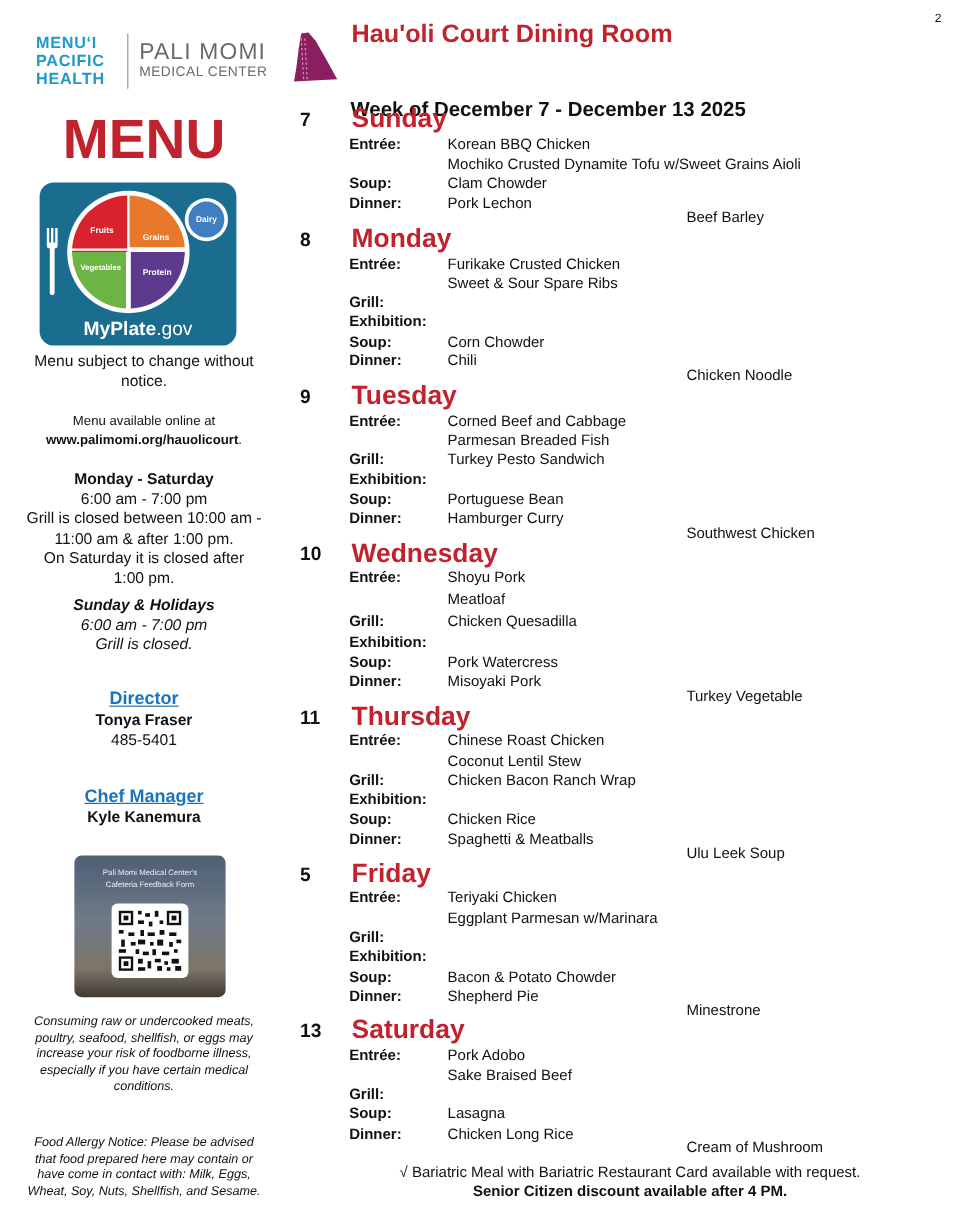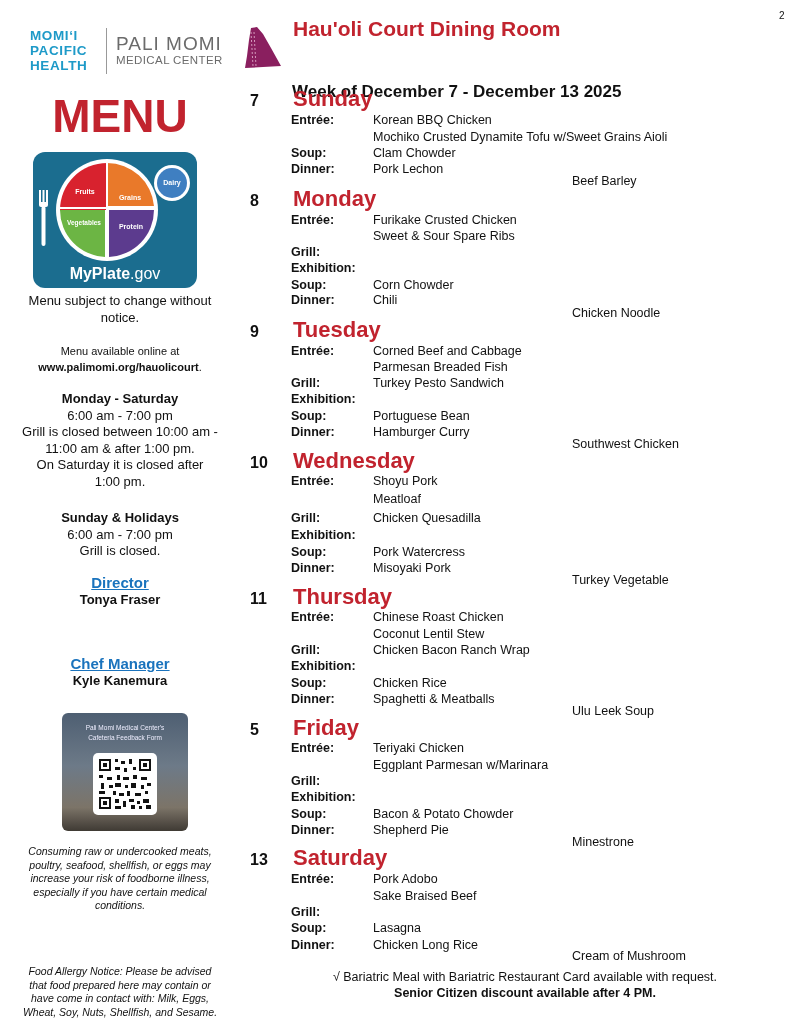--- a/index.html
+++ b/index.html
@@ -37,21 +37,21 @@
   .row .v1 { position: absolute; left: 82px; }
   .row .v2 { position: absolute; left: 281px; margin-top: 28px; }
 
   .footer { position: absolute; left: 240px; width: 570px; text-align: center; font-size: 12.5px; line-height: 16px; }
 </style>
 </head>
 <body>
 
 <div class="logo">
   <div class="hph">
-    <div>MOMI‘I</div>
+    <div>MENU‘I</div>
     <div>PACIFIC</div>
     <div>HEALTH</div>
   </div>
   <div class="sep"></div>
   <div class="pm">PALI MOMI</div>
   <div class="mc">MEDICAL CENTER</div>
   <svg width="42" height="44" viewBox="0 0 42 44">
     <path d="M10 2 L16 1 L22 8 L30 22 L40 40 L4 42 L6 30 L8 14 Z" fill="#8a1f5f"></path>
     <path d="M10 6 L12 40 M13 6 L15 40" stroke="#d59bbd" stroke-width="1" stroke-dasharray="2,2"></path>
   </svg>
@@ -105,29 +105,30 @@
 
 <div class="c-text" style="top:391px;">
   <div class="bold">Monday - Saturday</div>
   <div>6:00 am - 7:00 pm</div>
   <div>Grill is closed between 10:00 am -</div>
   <div>11:00 am &amp; after 1:00 pm.</div>
   <div>On Saturday it is closed after</div>
   <div>1:00 pm.</div>
 </div>
 
-<div class="c-text" style="top:510px;">
+<div class="c-text" style="top:496px;font-style:italic;">
   <div class="bold">Sunday &amp; Holidays</div>
   <div>6:00 am - 7:00 pm</div>
   <div>Grill is closed.</div>
 </div>
 
 <div class="c-text" style="top:574px;">
   <div class="link-h">Director</div>
   <div class="bold">Tonya Fraser</div>
+  <div>485-5401</div>
 </div>
 
 <div class="c-text" style="top:655px;">
   <div class="link-h">Chef Manager</div>
   <div class="bold">Kyle Kanemura</div>
 </div>
 
 <div class="qr">
   <div class="qt">
     <div>Pali Momi Medical Center's</div>
@@ -185,21 +186,21 @@
 </div>
 
 <div class="c-text italic" style="top:845px;">
   <div>Consuming raw or undercooked meats,</div>
   <div>poultry, seafood, shellfish, or eggs may</div>
   <div>increase your risk of foodborne illness,</div>
   <div>especially if you have certain medical</div>
   <div>conditions.</div>
 </div>
 
-<div class="c-text italic" style="top:946px;margin-top:19px;">
+<div class="c-text italic" style="top:946px;">
   <div>Food Allergy Notice: Please be advised</div>
   <div>that food prepared here may contain or</div>
   <div>have come in contact with: Milk, Eggs,</div>
   <div>Wheat, Soy, Nuts, Shellfish, and Sesame.</div>
 </div>
 
 <div class="day" style="top:86px;">
   <div class="num">7</div>
   <div class="dname">Sunday</div>
   <div class="row" style="top:26px;">

